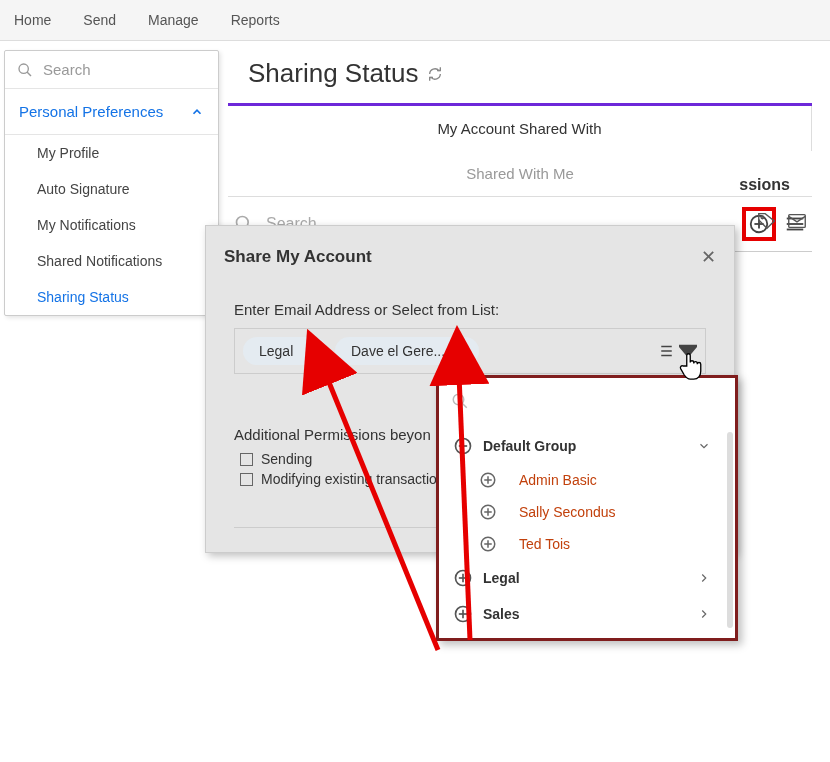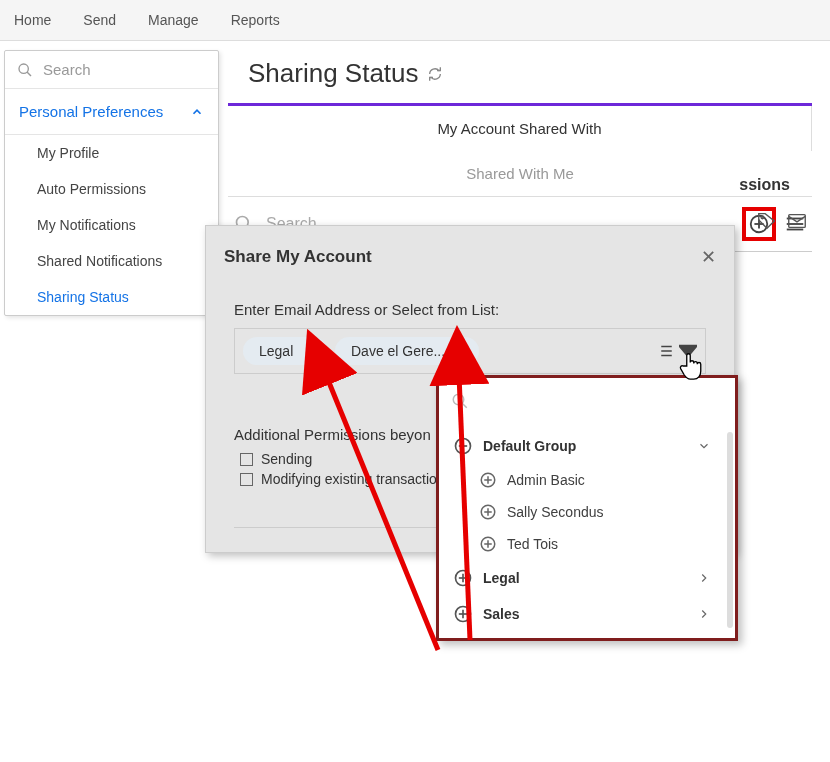--- a/index.html
+++ b/index.html
@@ -54,21 +54,21 @@
 
   .dropdown { position: absolute; left: 436px; top: 375px; width: 302px; background: #fff; border: 3px solid #7f1d1d; box-shadow: 4px 4px 8px rgba(0,0,0,0.25); padding-bottom: 6px; }
   .dd-search { padding: 14px 12px; }
   .dd-search svg { width: 18px; height: 18px; stroke: #bbb; }
   .dd-scroll { position: relative; max-height: 300px; overflow: visible; padding-right: 10px; }
   .dd-scroll::after { content:''; position:absolute; right:2px; top:4px; bottom:4px; width:6px; background:#ddd; border-radius:3px; }
   .dd-group { display: flex; align-items: center; padding: 8px 14px; font-size: 14px; color: #333; gap: 10px; cursor: pointer; }
   .dd-group .plus { width: 20px; height: 20px; stroke: #555; fill:none; }
   .dd-group.head { font-weight: 700; }
   .dd-group .caret { margin-left: auto; }
-  .dd-item { display: flex; align-items: center; padding: 7px 14px 7px 40px; font-size: 14px; color: #404040; gap: 10px; cursor: pointer; }
+  .dd-item { display: flex; align-items: center; padding: 7px 14px 7px 40px; font-size: 14px; color: #c2410c; gap: 22px; cursor: pointer; }
   .dd-item .plus { width: 18px; height: 18px; stroke: #666; fill:none; }
 
   .pointer-cursor { position: absolute; left: 678px; top: 350px; width: 28px; height: 32px; pointer-events:none; }
 
   .arrow { position: absolute; pointer-events: none; }
 </style>
 </head>
 <body>
 
 <div class="topnav">
@@ -87,21 +87,21 @@
     <span>Search</span>
   </div>
   <div class="sidebar-section">
     <span>Personal Preferences</span>
     <svg width="14" height="14" viewBox="0 0 24 24" fill="none" stroke="#1473e6" stroke-width="3">
         <polyline points="6 15 12 9 18 15"></polyline>
       </svg>
   </div>
   <div class="sidebar-items">
     <div class="sidebar-item">My Profile</div>
-    <div class="sidebar-item">Auto Permissions</div>
+    <div class="sidebar-item">Auto Signature</div>
     <div class="sidebar-item">My Notifications</div>
     <div class="sidebar-item">Shared Notifications</div>
     <div class="sidebar-item active">Sharing Status</div>
   </div>
 </div>
 
 <div class="main">
   <div class="page-title">
     <span>Sharing Status</span>
     <svg viewBox="0 0 24 24" fill="none" stroke-width="2">

